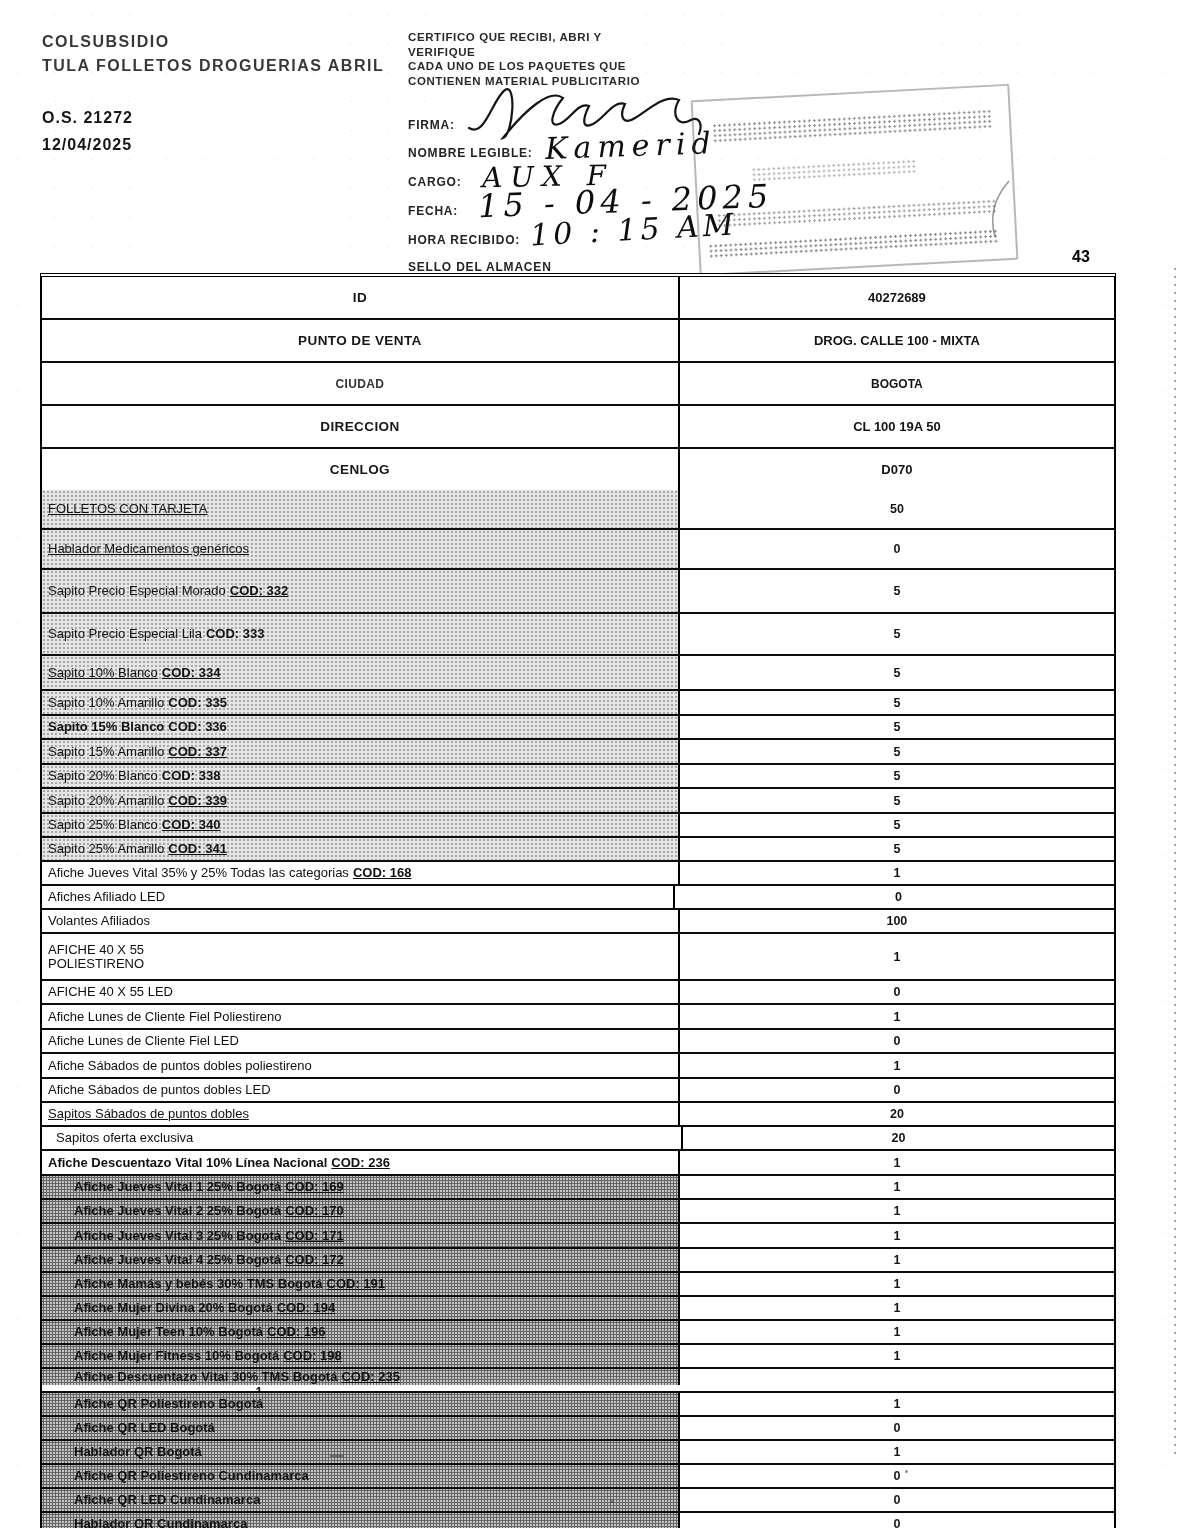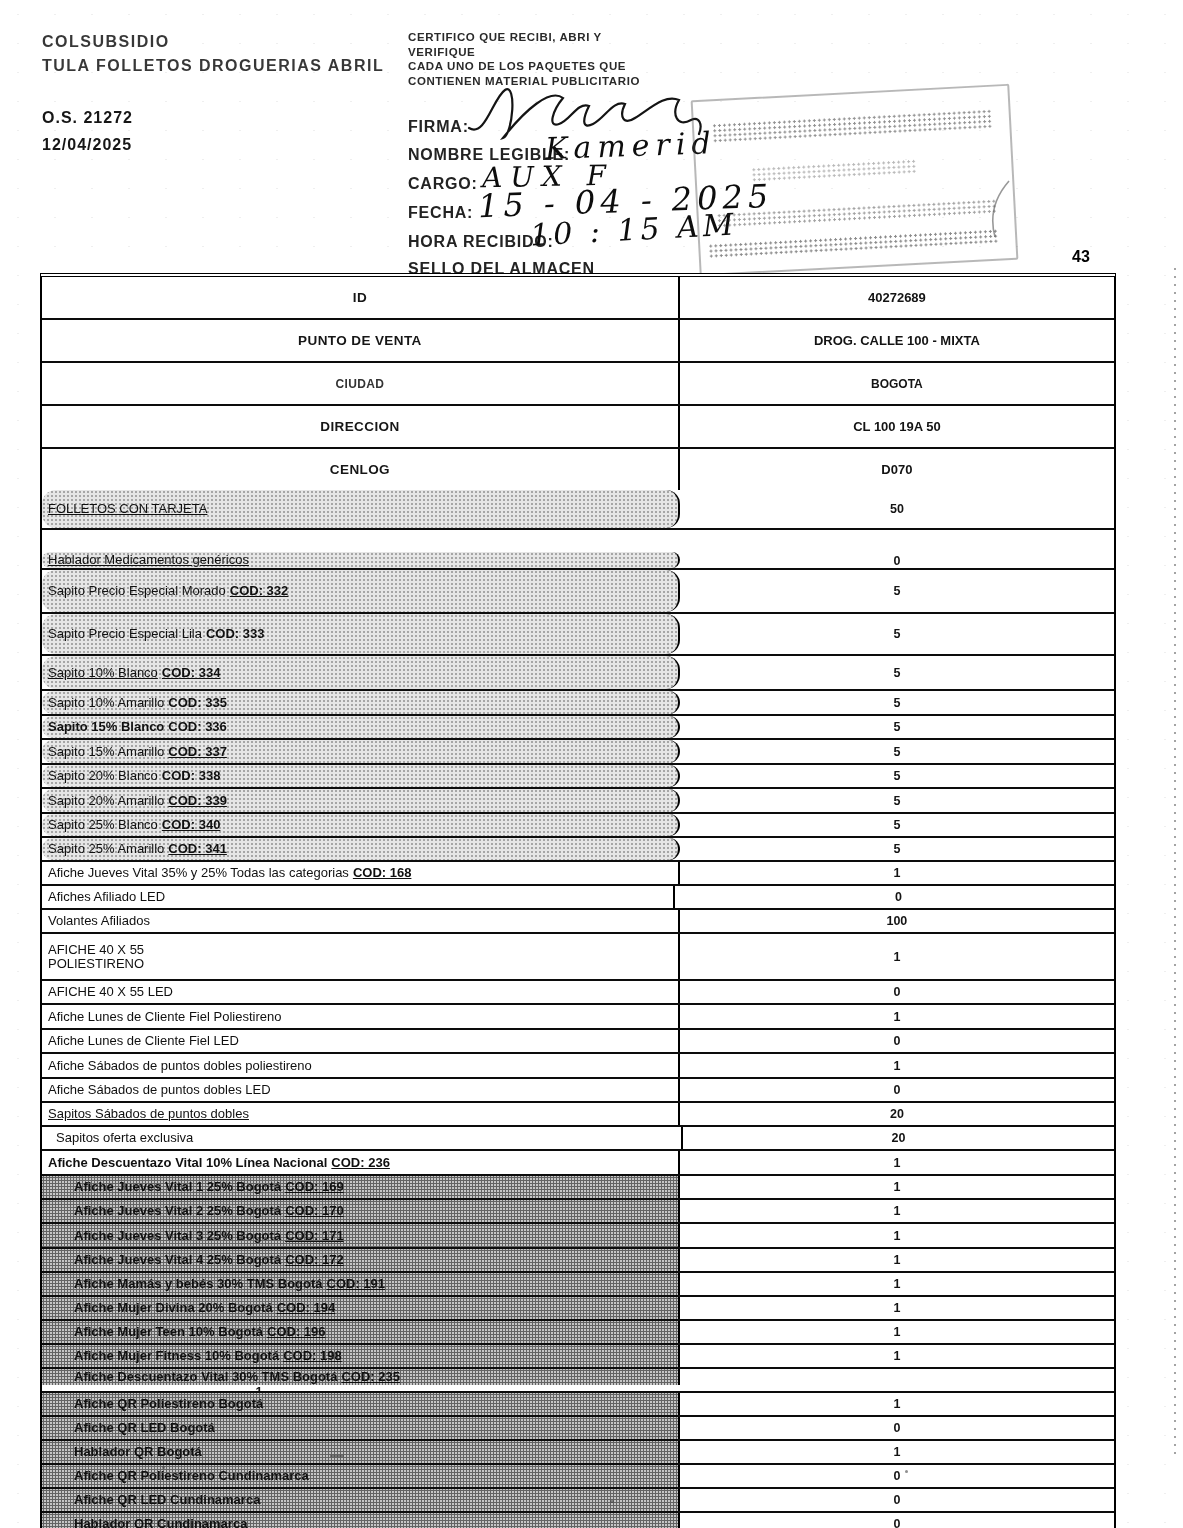--- a/index.html
+++ b/index.html
@@ -23,21 +23,21 @@
     position:absolute;left:42px;top:104px;font-weight:700;font-size:16px;
     letter-spacing:1px;color:#161616;line-height:27px;filter:blur(.3px);
   }
   
   .cert-text{
     position:absolute;left:408px;top:30px;font-size:11.5px;font-weight:700;
     letter-spacing:.6px;color:#2a2a2a;line-height:14.5px;white-space:pre-line;
     filter:blur(.3px);width:330px;
   }
   .field-label{
-    position:absolute;font-size:16px;font-weight:700;letter-spacing:.8px;
+    position:absolute;font-size:12px;font-weight:700;letter-spacing:.8px;
     color:#232323;filter:blur(.25px);
   }
   .hand{
     font-family:"DejaVu Serif",serif;font-style:italic;color:#0d0d0d;
     position:absolute;white-space:nowrap;
   }
   .signature-svg{position:absolute;left:455px;top:80px;}
   
   .stamp{
     position:absolute;left:695px;top:92px;width:315px;height:172px;
@@ -83,21 +83,20 @@
   
   .item-label{
     font-size:13px;color:#101010;line-height:14px;white-space:pre-line;
   }
   .item-cod{font-weight:700;margin-left:4px;}
   .u{text-decoration:underline;}
   .shade-l .cell-l{
     background-color:#e6e6e6;
     background-image:radial-gradient(rgba(0,0,0,.28) 1px,transparent 1px);
     background-size:4px 4px;
-    border-radius:14px;
   }
   .shade-d .cell-l{
     background-color:#c6c6c6;
     background-image:radial-gradient(rgba(0,0,0,.5) 1.1px,transparent 1.2px);
     background-size:3px 3px;
     padding-left:32px;
   }
   .shade-d .item-label{font-weight:700;filter:blur(.25px);}
   .bold-label .item-label{font-weight:700;}
   
@@ -180,21 +179,21 @@
     <div class="cell-r">D070</div>
   </div>
 
   <div>
       <div class="t-row item-row shade-l" style="height: 38px;">
         <div class="cell-l">
           <span class="item-label u">FOLLETOS CON TARJETA</span>
         </div>
         <div class="cell-r">50</div>
       </div>
-      <div class="t-row item-row shade-l" style="height: 38px; align-items: flex-end;">
+      <div class="t-row item-row shade-l" style="height: 38px;">
         <div class="cell-l">
           <span class="item-label u">Hablador Medicamentos genéricos</span>
         </div>
         <div class="cell-r">0</div>
       </div>
       <div class="t-row item-row shade-l" style="height: 42px;">
         <div class="cell-l">
           <span class="item-label">Sapito Precio Especial Morado</span>
           <span class="item-label item-cod u">COD: 332</span>
         </div>

